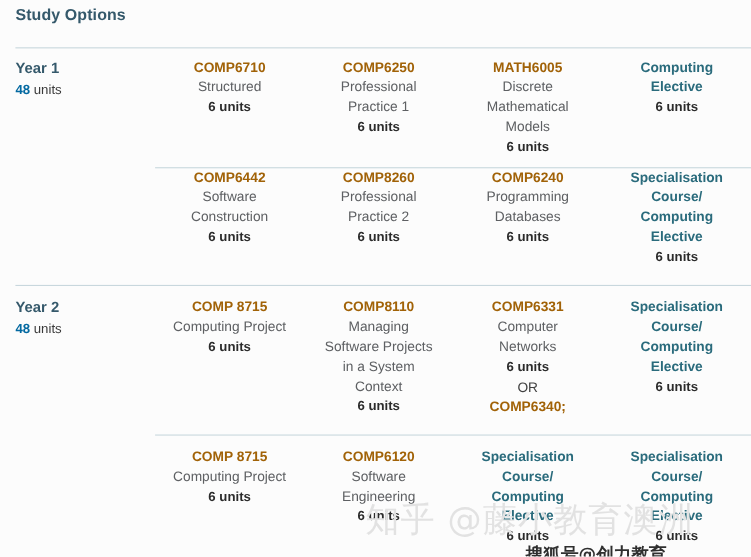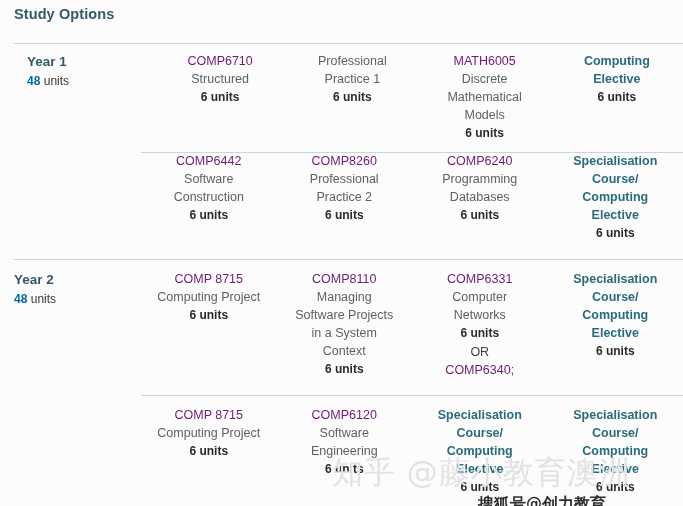--- a/index.html
+++ b/index.html
@@ -72,22 +72,22 @@
 
   .course-cell {
     flex: 1 1 0;
     text-align: center;
     box-sizing: border-box;
     padding: 0 4px;
   }
 
   .code {
     font-size: 12.5px;
-    font-weight: normal;
-    color: #701a75;
+    font-weight: bold;
+    color: #a16207;
     line-height: 18px;
     display: block;
   }
 
   .cname {
     font-size: 12.5px;
     color: #5e6063;
     line-height: 18px;
     display: block;
     font-weight: normal;
@@ -148,31 +148,32 @@
 
 <div class="page">
 
   <div class="study-options-title">Study Options</div>
 
   <div class="divider full" style="top:43px;"></div>
   <div class="divider inner" style="top:152px;"></div>
   <div class="divider full" style="top:259px;"></div>
   <div class="divider inner" style="top:395px;"></div>
 
-  <div class="row" style="top:52px;padding-left:13px;">
+  <div class="row" style="top:52px;">
     <div class="year-cell">
       <div class="year-label">Year 1</div>
       <div class="year-units"><b>48</b> <span>units</span></div>
     </div>
     <div class="course-cell">
       <span class="code">COMP6710</span>
       <span class="cname">Structured</span>
       <span class="units">6 units</span>
     </div>
     <div class="course-cell">
+      <span class="code">COMP6250</span>
       <span class="cname">Professional</span>
       <span class="cname">Practice 1</span>
       <span class="units">6 units</span>
     </div>
     <div class="course-cell">
       <span class="code">MATH6005</span>
       <span class="cname">Discrete</span>
       <span class="cname">Mathematical</span>
       <span class="cname">Models</span>
       <span class="units">6 units</span>

